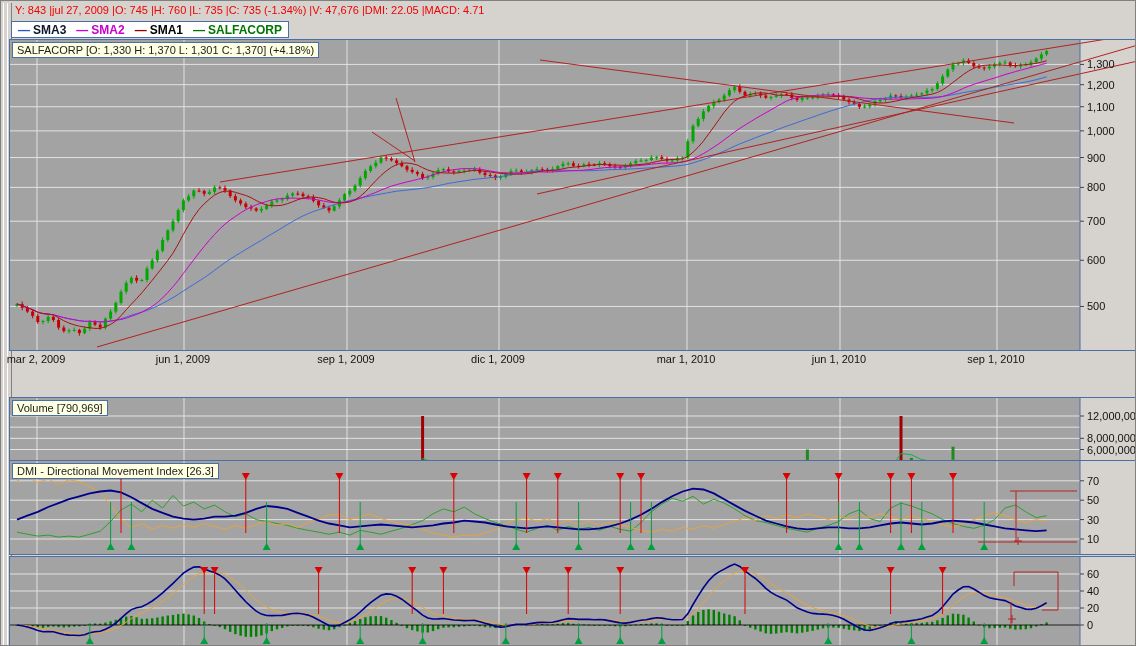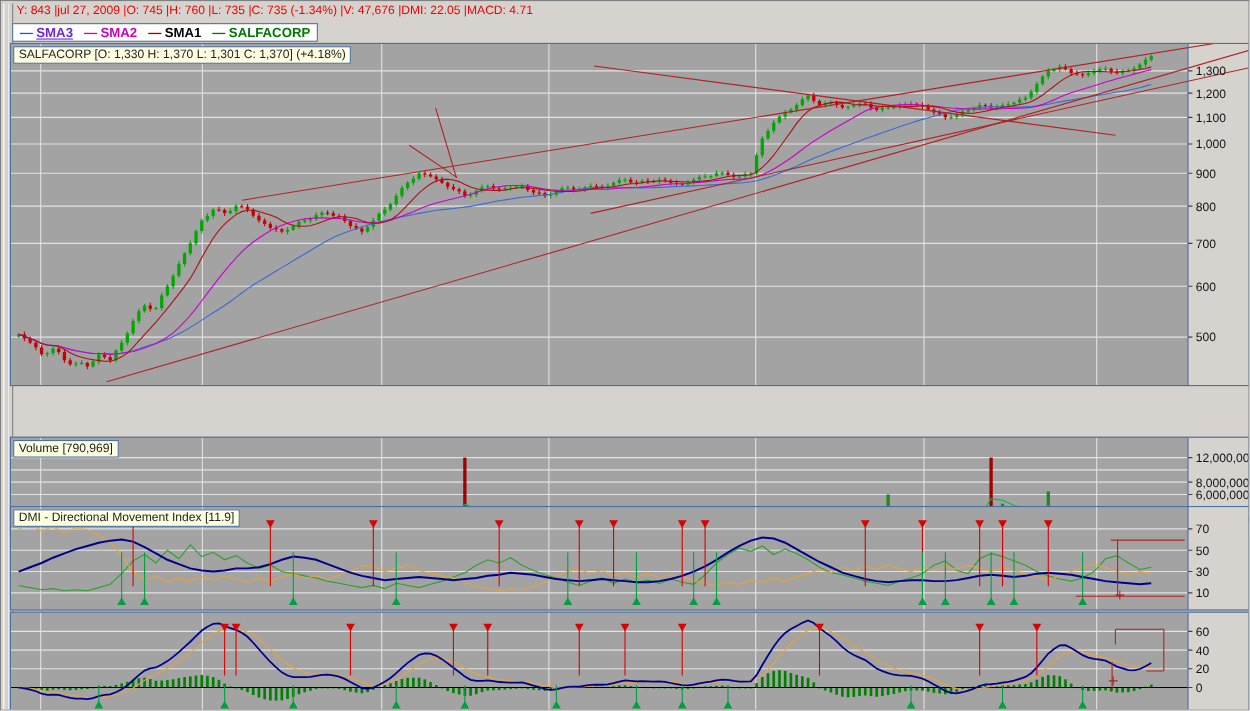--- a/index.html
+++ b/index.html
@@ -27,21 +27,21 @@
   <div id="left-gutter">
     <div class="grip" style="left:2px"></div>
     <div class="grip" style="left:6px"></div>
   </div>
 
   <div id="infobar">Y: 843 |jul 27, 2009 |O: 745 |H: 760 |L: 735 |C: 735 (-1.34%) |V: 47,676 |DMI: 22.05 |MACD: 4.71</div>
 
   <div id="legend">
     <span class="lg-item">
       <span class="lg-dash" style="color: rgb(43, 85, 204);">—</span>
-      <span style="color: #6d28d9; text-decoration: underline;">SMA3</span>
+      <span style="color: #0f172a;">SMA3</span>
     </span>
     <span class="lg-item">
       <span class="lg-dash" style="color: rgb(204, 0, 204);">—</span>
       <span style="color: rgb(204, 0, 204);">SMA2</span>
     </span>
     <span class="lg-item">
       <span class="lg-dash" style="color: rgb(153, 0, 0);">—</span>
       <span style="color: #000000;">SMA1</span>
     </span>
     <span class="lg-item">
@@ -492,20 +492,29 @@
         <text x="1077" y="151.38784938171398" font-size="11" font-family="Liberation Sans, sans-serif" fill="#111">800</text>
         <line x1="1070" y1="181.21135113350556" x2="1074" y2="181.21135113350556" stroke="#444" stroke-width="1"></line>
         <text x="1077" y="185.21135113350556" font-size="11" font-family="Liberation Sans, sans-serif" fill="#111">700</text>
         <line x1="1070" y1="220.25771833375006" x2="1074" y2="220.25771833375006" stroke="#444" stroke-width="1"></line>
         <text x="1077" y="224.25771833375006" font-size="11" font-family="Liberation Sans, sans-serif" fill="#111">600</text>
         <line x1="1070" y1="266.43976866965886" x2="1074" y2="266.43976866965886" stroke="#444" stroke-width="1"></line>
         <text x="1077" y="270.43976866965886" font-size="11" font-family="Liberation Sans, sans-serif" fill="#111">500</text>
       </svg>
   </div>
 
+  <div id="xaxis">
+      <span class="xlab" style="left: 27px;">mar 2, 2009</span>
+      <span class="xlab" style="left: 174px;">jun 1, 2009</span>
+      <span class="xlab" style="left: 337px;">sep 1, 2009</span>
+      <span class="xlab" style="left: 489px;">dic 1, 2009</span>
+      <span class="xlab" style="left: 677px;">mar 1, 2010</span>
+      <span class="xlab" style="left: 830px;">jun 1, 2010</span>
+      <span class="xlab" style="left: 987px;">sep 1, 2010</span>
+    </div>
 
   <div class="panel" id="volume-panel">
     <div class="plabel">Volume [790,969]</div>
     <svg id="volume-svg" width="1125" height="88">
         <rect x="1070" y="0" width="55" height="88" fill="#d6d3ce"></rect>
         <line x1="27" y1="0" x2="27" y2="88" stroke="#e2e2e2" stroke-width="1"></line>
         <line x1="174" y1="0" x2="174" y2="88" stroke="#e2e2e2" stroke-width="1"></line>
         <line x1="337" y1="0" x2="337" y2="88" stroke="#e2e2e2" stroke-width="1"></line>
         <line x1="489" y1="0" x2="489" y2="88" stroke="#e2e2e2" stroke-width="1"></line>
         <line x1="677" y1="0" x2="677" y2="88" stroke="#e2e2e2" stroke-width="1"></line>
@@ -723,21 +732,21 @@
         <line x1="1070" y1="40.333333333333336" x2="1074" y2="40.333333333333336" stroke="#444" stroke-width="1"></line>
         <text x="1077" y="44.333333333333336" font-size="11" font-family="Liberation Sans, sans-serif" fill="#111">8,000,000</text>
         <line x1="1070" y1="51.5" x2="1074" y2="51.5" stroke="#444" stroke-width="1"></line>
         <text x="1077" y="55.5" font-size="11" font-family="Liberation Sans, sans-serif" fill="#111">6,000,000</text>
         <line x1="1070" y1="73.83333333333333" x2="1074" y2="73.83333333333333" stroke="#444" stroke-width="1"></line>
         <text x="1077" y="77.83333333333333" font-size="11" font-family="Liberation Sans, sans-serif" fill="#111">2,000,000</text>
       </svg>
   </div>
 
   <div class="panel" id="dmi-panel">
-    <div class="plabel">DMI - Directional Movement Index [11.9]</div>
+    <div class="plabel">DMI - Directional Movement Index [26.3]</div>
     <svg id="dmi-svg" width="1125" height="93">
         <rect x="1070" y="0" width="55" height="93" fill="#d6d3ce"></rect>
         <line x1="27" y1="0" x2="27" y2="93" stroke="#e2e2e2" stroke-width="1"></line>
         <line x1="174" y1="0" x2="174" y2="93" stroke="#e2e2e2" stroke-width="1"></line>
         <line x1="337" y1="0" x2="337" y2="93" stroke="#e2e2e2" stroke-width="1"></line>
         <line x1="489" y1="0" x2="489" y2="93" stroke="#e2e2e2" stroke-width="1"></line>
         <line x1="677" y1="0" x2="677" y2="93" stroke="#e2e2e2" stroke-width="1"></line>
         <line x1="830" y1="0" x2="830" y2="93" stroke="#e2e2e2" stroke-width="1"></line>
         <line x1="987" y1="0" x2="987" y2="93" stroke="#e2e2e2" stroke-width="1"></line>
         <line x1="0" y1="19.80000000000001" x2="1070" y2="19.80000000000001" stroke="#e2e2e2" stroke-width="1"></line>

